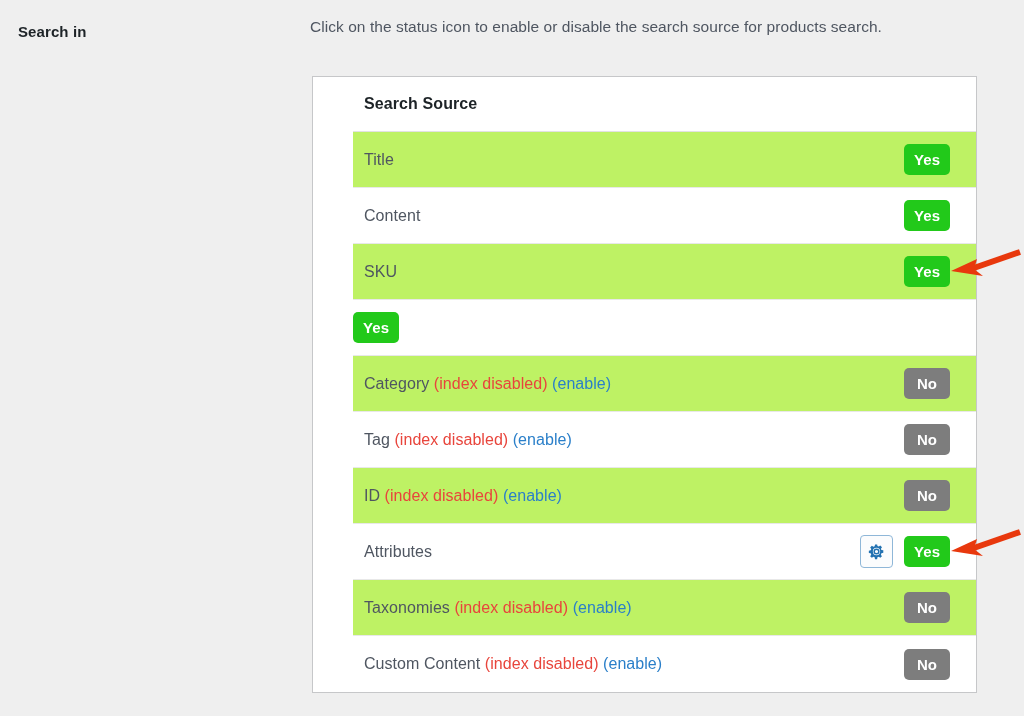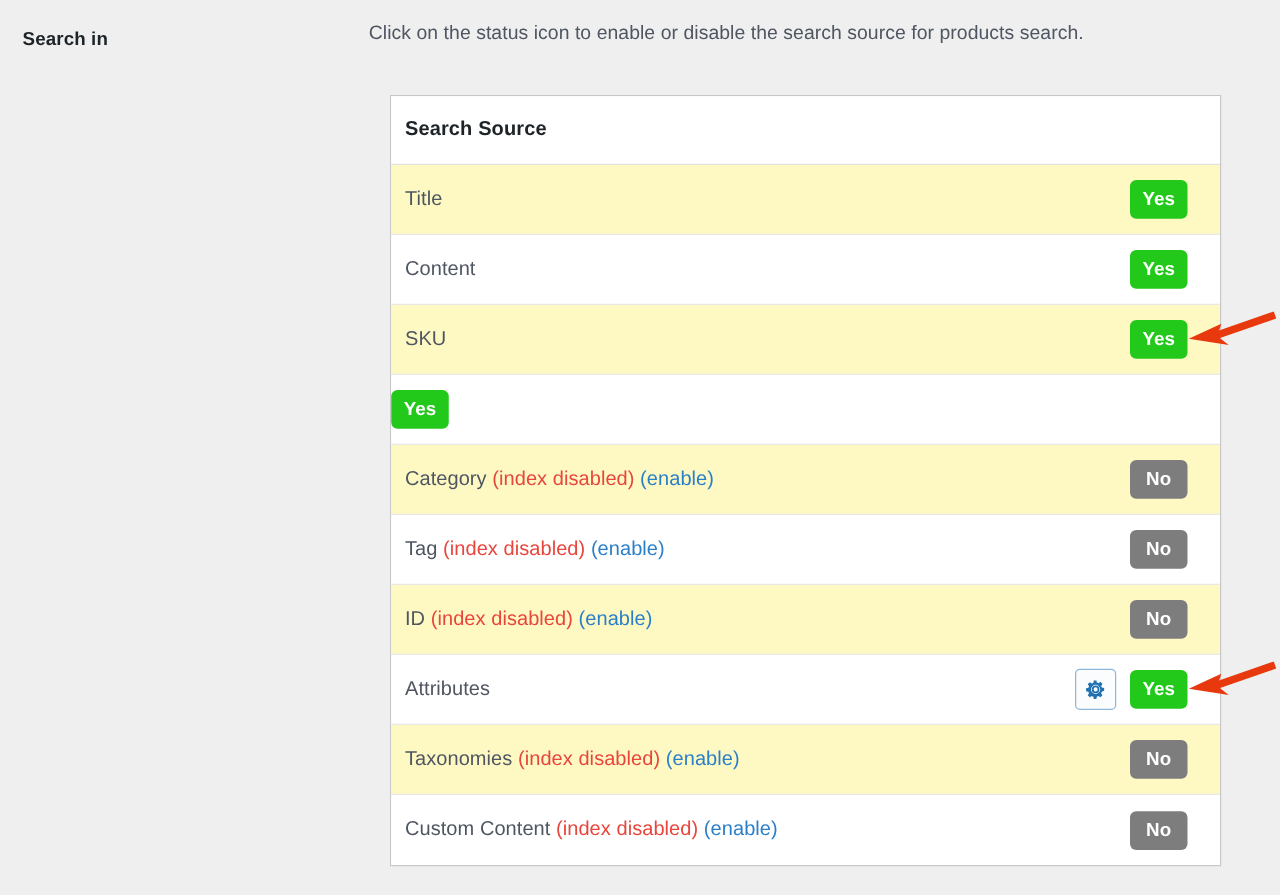--- a/index.html
+++ b/index.html
@@ -23,37 +23,38 @@
     top: 23px;
     font-size: 15px;
     font-weight: bold;
     color: #1d2327;
     letter-spacing: 0.1px;
   }
 
   
   #description {
     position: absolute;
-    left: 295px;
+    left: 310px;
     top: 18px;
     font-size: 15.5px;
     color: #4f5661;
     white-space: nowrap;
     letter-spacing: 0.05px;
   }
 
   
   #table-card {
     position: absolute;
     left: 312px;
     top: 76px;
     width: 665px;
     background: #ffffff;
     border: 1px solid #c6c7c9;
     box-sizing: border-box;
+    padding-left: 40px;
   }
 
   .thead-row {
     height: 55px;
     display: flex;
     align-items: center;
     background: #ffffff;
     border-bottom: 1px solid #e2e2e2;
     box-sizing: border-box;
   }
@@ -67,21 +68,21 @@
 
   .row {
     height: 56px;
     display: flex;
     align-items: center;
     border-bottom: 1px solid #e8e8e8;
     box-sizing: border-box;
     position: relative;
   }
   .row:last-child { border-bottom: none; }
-  .row.odd  { background: #fef9c3; }
+  .row.odd  { background: #bef264; }
   .row.even { background: #ffffff; }
 
   .cell-label {
     flex: 1 1 auto;
     padding-left: 11px;
     font-size: 16px;
     color: #4f5661;
     white-space: nowrap;
     letter-spacing: 0.05px;
   }

